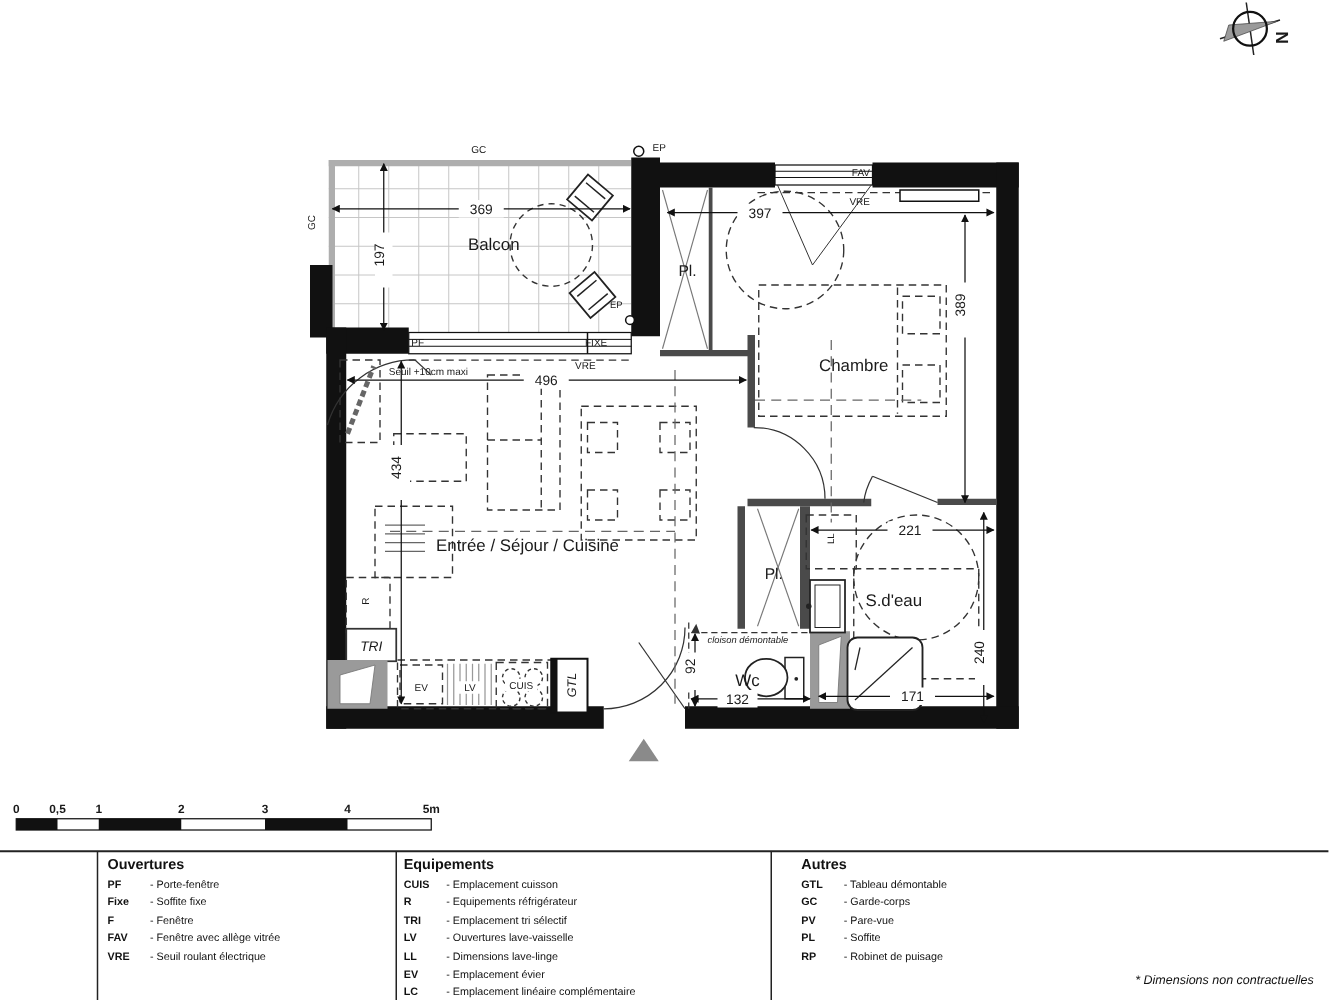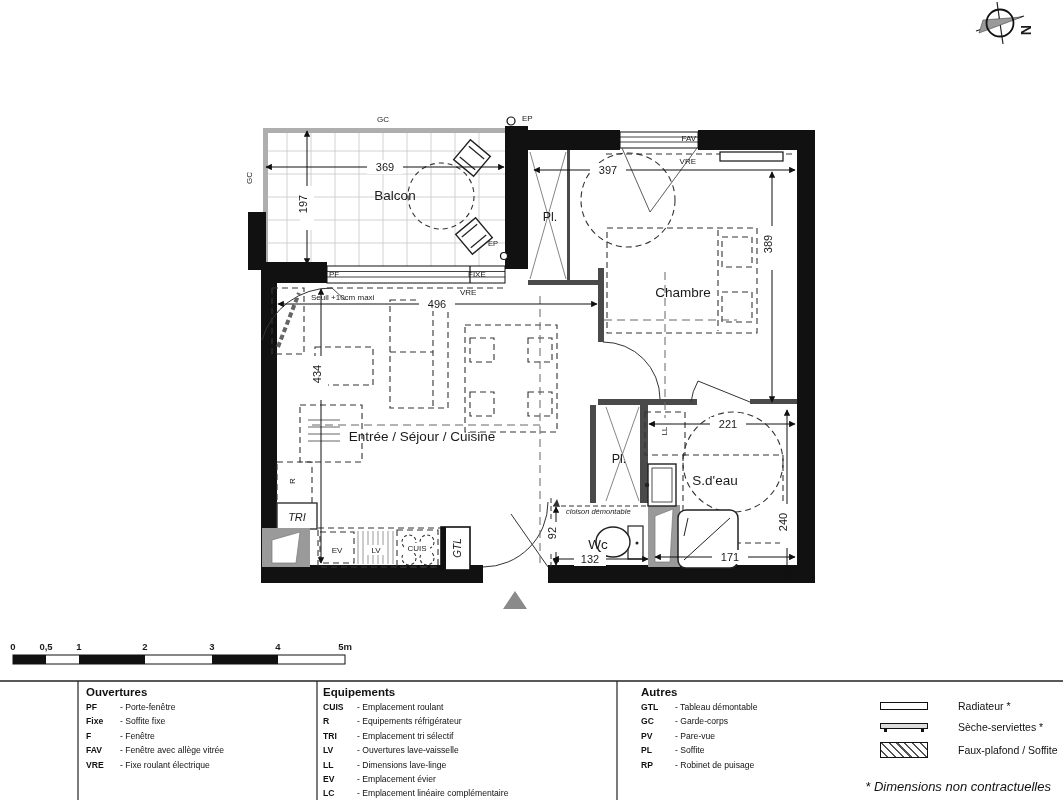--- a/index.html
+++ b/index.html
@@ -14,21 +14,21 @@
   .symbols{position:absolute;left:880px;top:700px;}
   .sym-row{display:flex;align-items:center;margin-bottom:9px;}
   .sym-swatch{width:48px;flex:0 0 48px;margin-right:30px;display:flex;justify-content:center;}
   .sym-label{font-size:10.5px;white-space:nowrap;}
   .sw-radiator{width:46px;height:6px;border:1px solid #111;background:#fff;}
   .sw-seche{position:relative;width:46px;height:4px;border:1px solid #111;background:#ddd;margin-bottom:3px;}
   .sw-seche:before,.sw-seche:after{content:"";position:absolute;bottom:-4px;width:3px;height:4px;background:#111;}
   .sw-seche:before{left:3px;} .sw-seche:after{right:3px;}
   .sw-hatch{width:46px;height:14px;border:1px solid #111;
             background:repeating-linear-gradient(45deg,#fff 0 4px,#555 4px 5.5px);}
-  .footnote{position:absolute;right:12px;top:779px;font-size:13px;font-style:italic;}
+  .footnote{position:absolute;right:12px;top:779px;font-size:10px;font-style:italic;}
 </style>
 </head>
 <body>
 
 <div id="stage">
 
 <svg width="1063" height="800" viewBox="0 0 1063 800">
   <defs>
     <marker id="ar" viewBox="0 0 10 10" refX="9" refY="5" markerWidth="6.5" markerHeight="6.5" orient="auto-start-reverse">
       <path d="M0,0 L10,5 L0,10 z" fill="#111"></path>
@@ -353,29 +353,29 @@
     <div class="lg-row">
         <span class="lg-abbr">F</span>
         <span class="lg-desc">- Fenêtre</span>
       </div>
     <div class="lg-row">
         <span class="lg-abbr">FAV</span>
         <span class="lg-desc">- Fenêtre avec allège vitrée</span>
       </div>
     <div class="lg-row">
         <span class="lg-abbr">VRE</span>
-        <span class="lg-desc">- Fixe roulant électrique</span>
+        <span class="lg-desc">- Seuil roulant électrique</span>
       </div>
   </div>
 
   <div class="legend-col" style="left:323px;">
     <div class="lg-title">Equipements</div>
     <div class="lg-row">
         <span class="lg-abbr">CUIS</span>
-        <span class="lg-desc">- Emplacement roulant</span>
+        <span class="lg-desc">- Emplacement cuisson</span>
       </div>
     <div class="lg-row">
         <span class="lg-abbr">R</span>
         <span class="lg-desc">- Equipements réfrigérateur</span>
       </div>
     <div class="lg-row">
         <span class="lg-abbr">TRI</span>
         <span class="lg-desc">- Emplacement tri sélectif</span>
       </div>
     <div class="lg-row">
@@ -413,35 +413,15 @@
     <div class="lg-row">
         <span class="lg-abbr">PL</span>
         <span class="lg-desc">- Soffite</span>
       </div>
     <div class="lg-row">
         <span class="lg-abbr">RP</span>
         <span class="lg-desc">- Robinet de puisage</span>
       </div>
   </div>
 
-  <div class="symbols">
-    <div class="sym-row">
-      <span class="sym-swatch">
-          <span class="sw-radiator"></span>
-        </span>
-      <span class="sym-label">Radiateur *</span>
-    </div>
-    <div class="sym-row">
-      <span class="sym-swatch">
-          <span class="sw-seche"></span>
-        </span>
-      <span class="sym-label">Sèche-serviettes *</span>
-    </div>
-    <div class="sym-row">
-      <span class="sym-swatch">
-          <span class="sw-hatch"></span>
-        </span>
-      <span class="sym-label">Faux-plafond / Soffite</span>
-    </div>
-  </div>
 
   <div class="footnote">* Dimensions non contractuelles</div>
 </div>
 
 </body></html>

